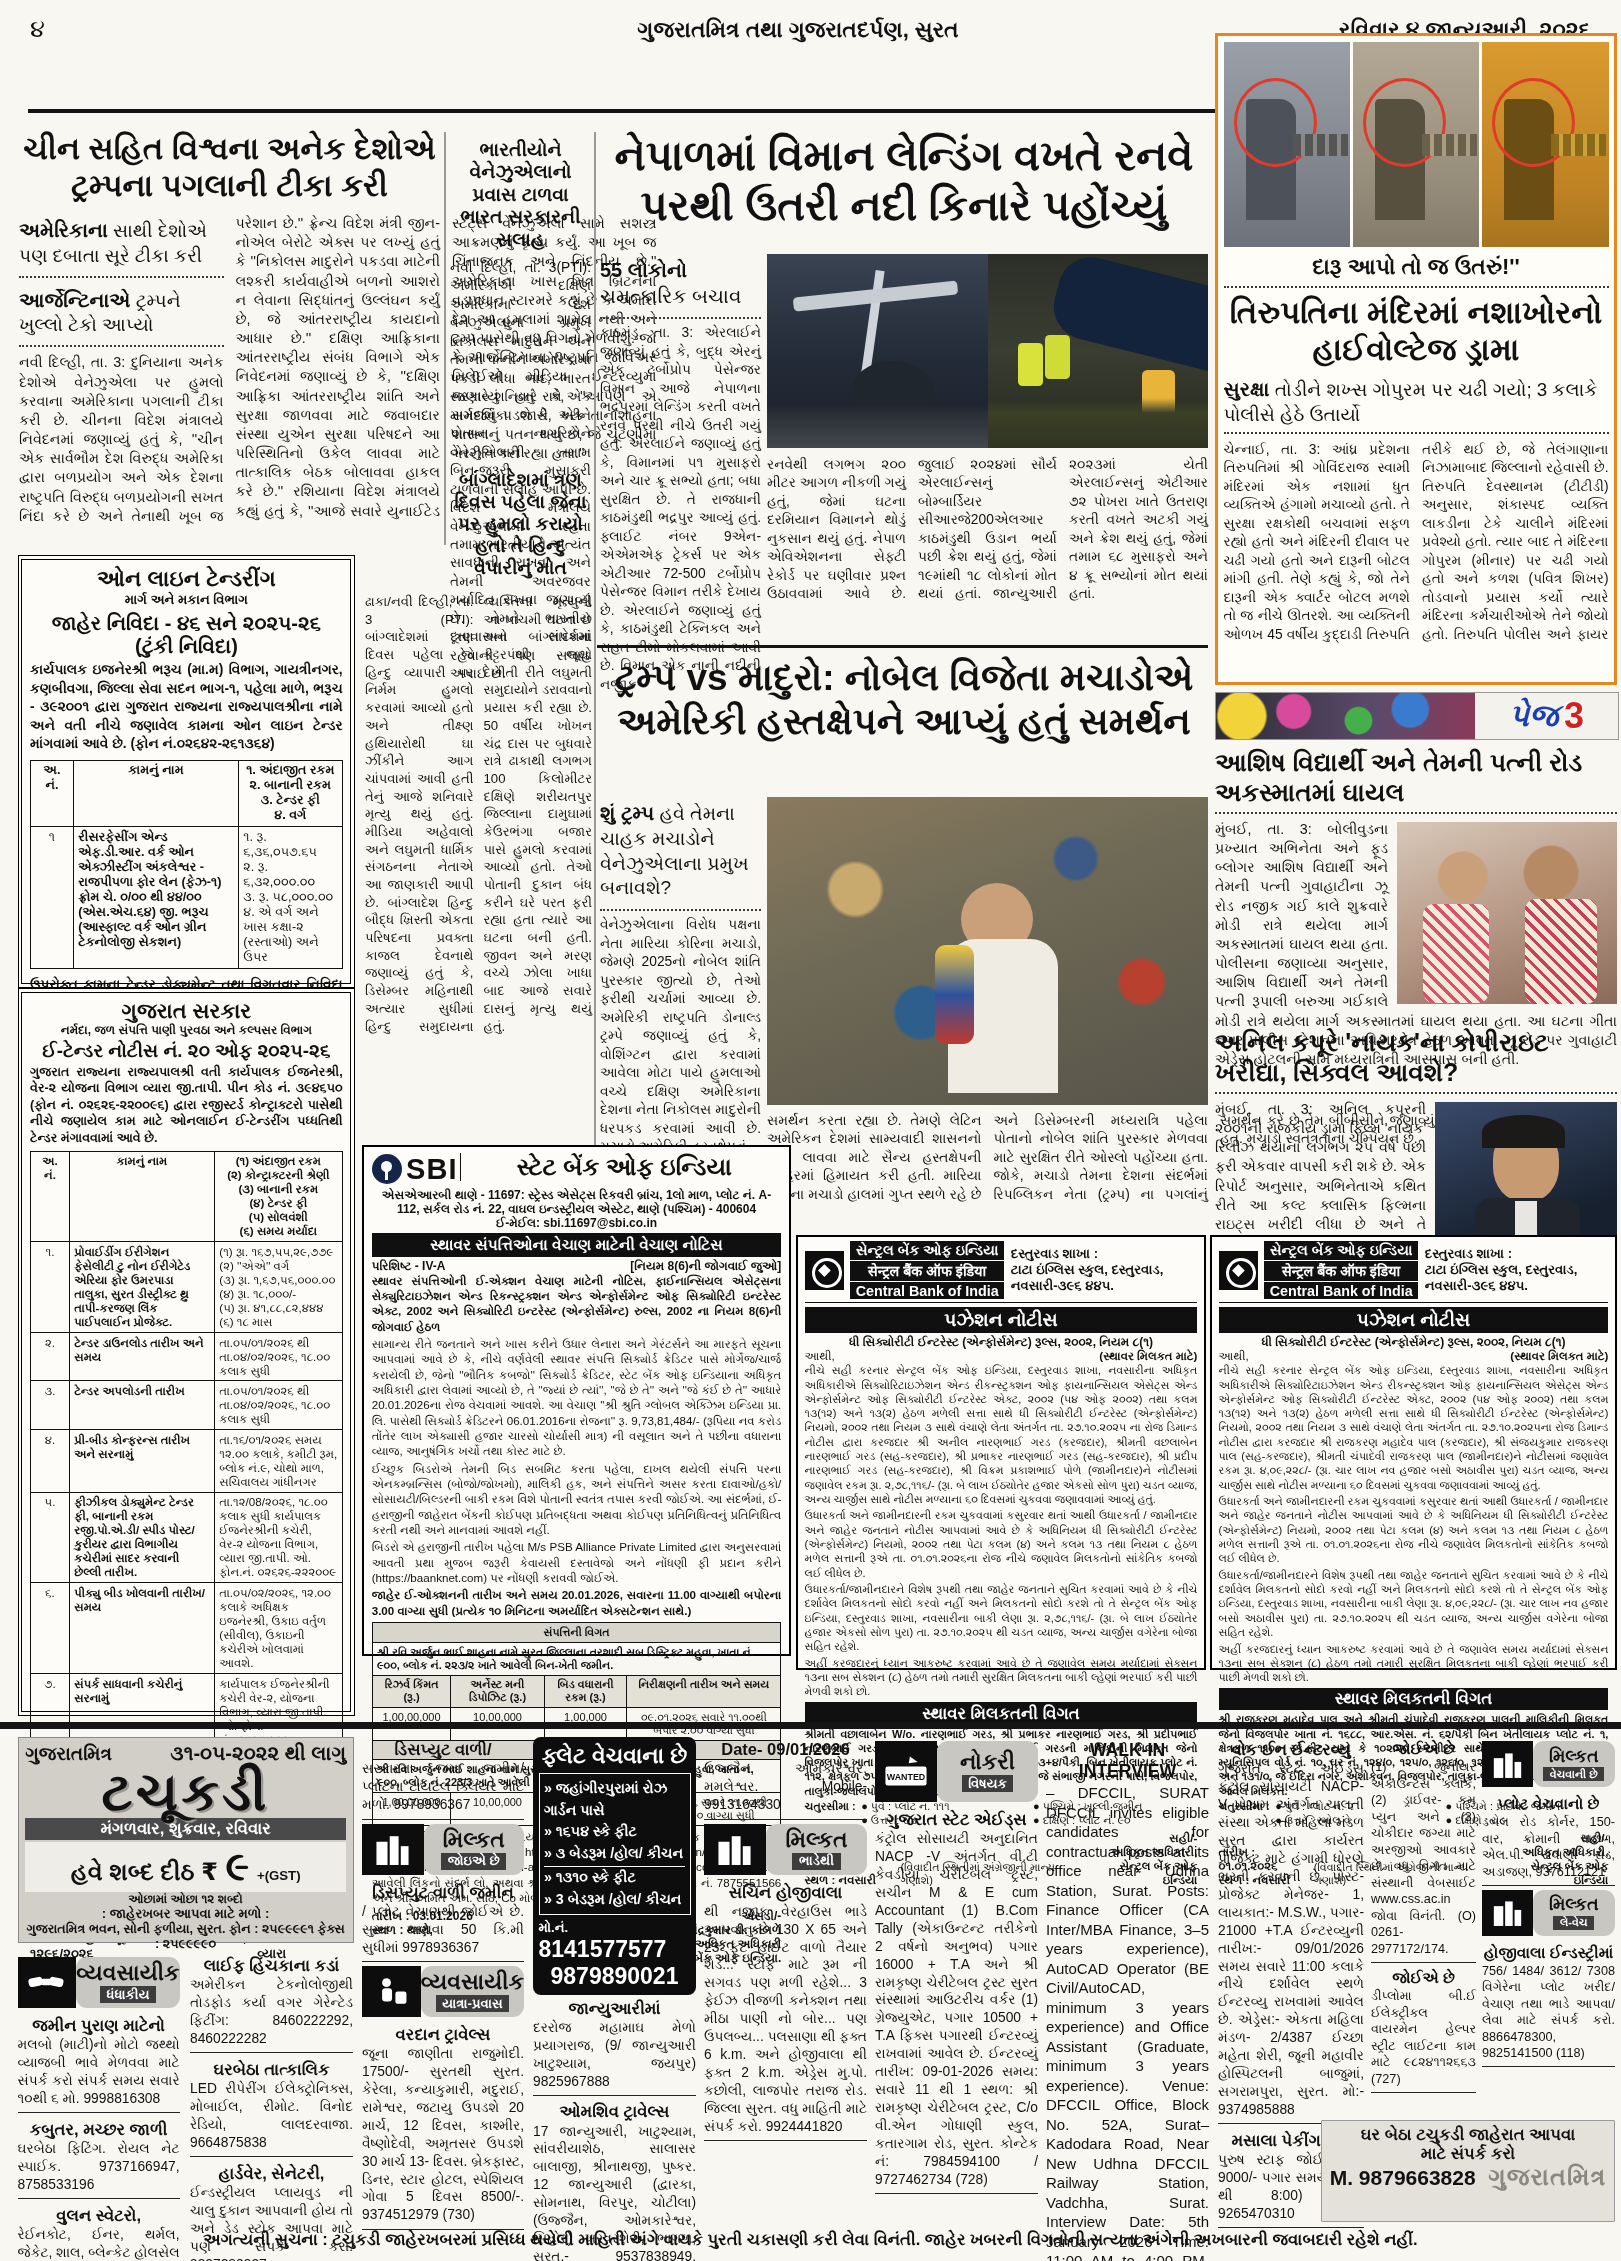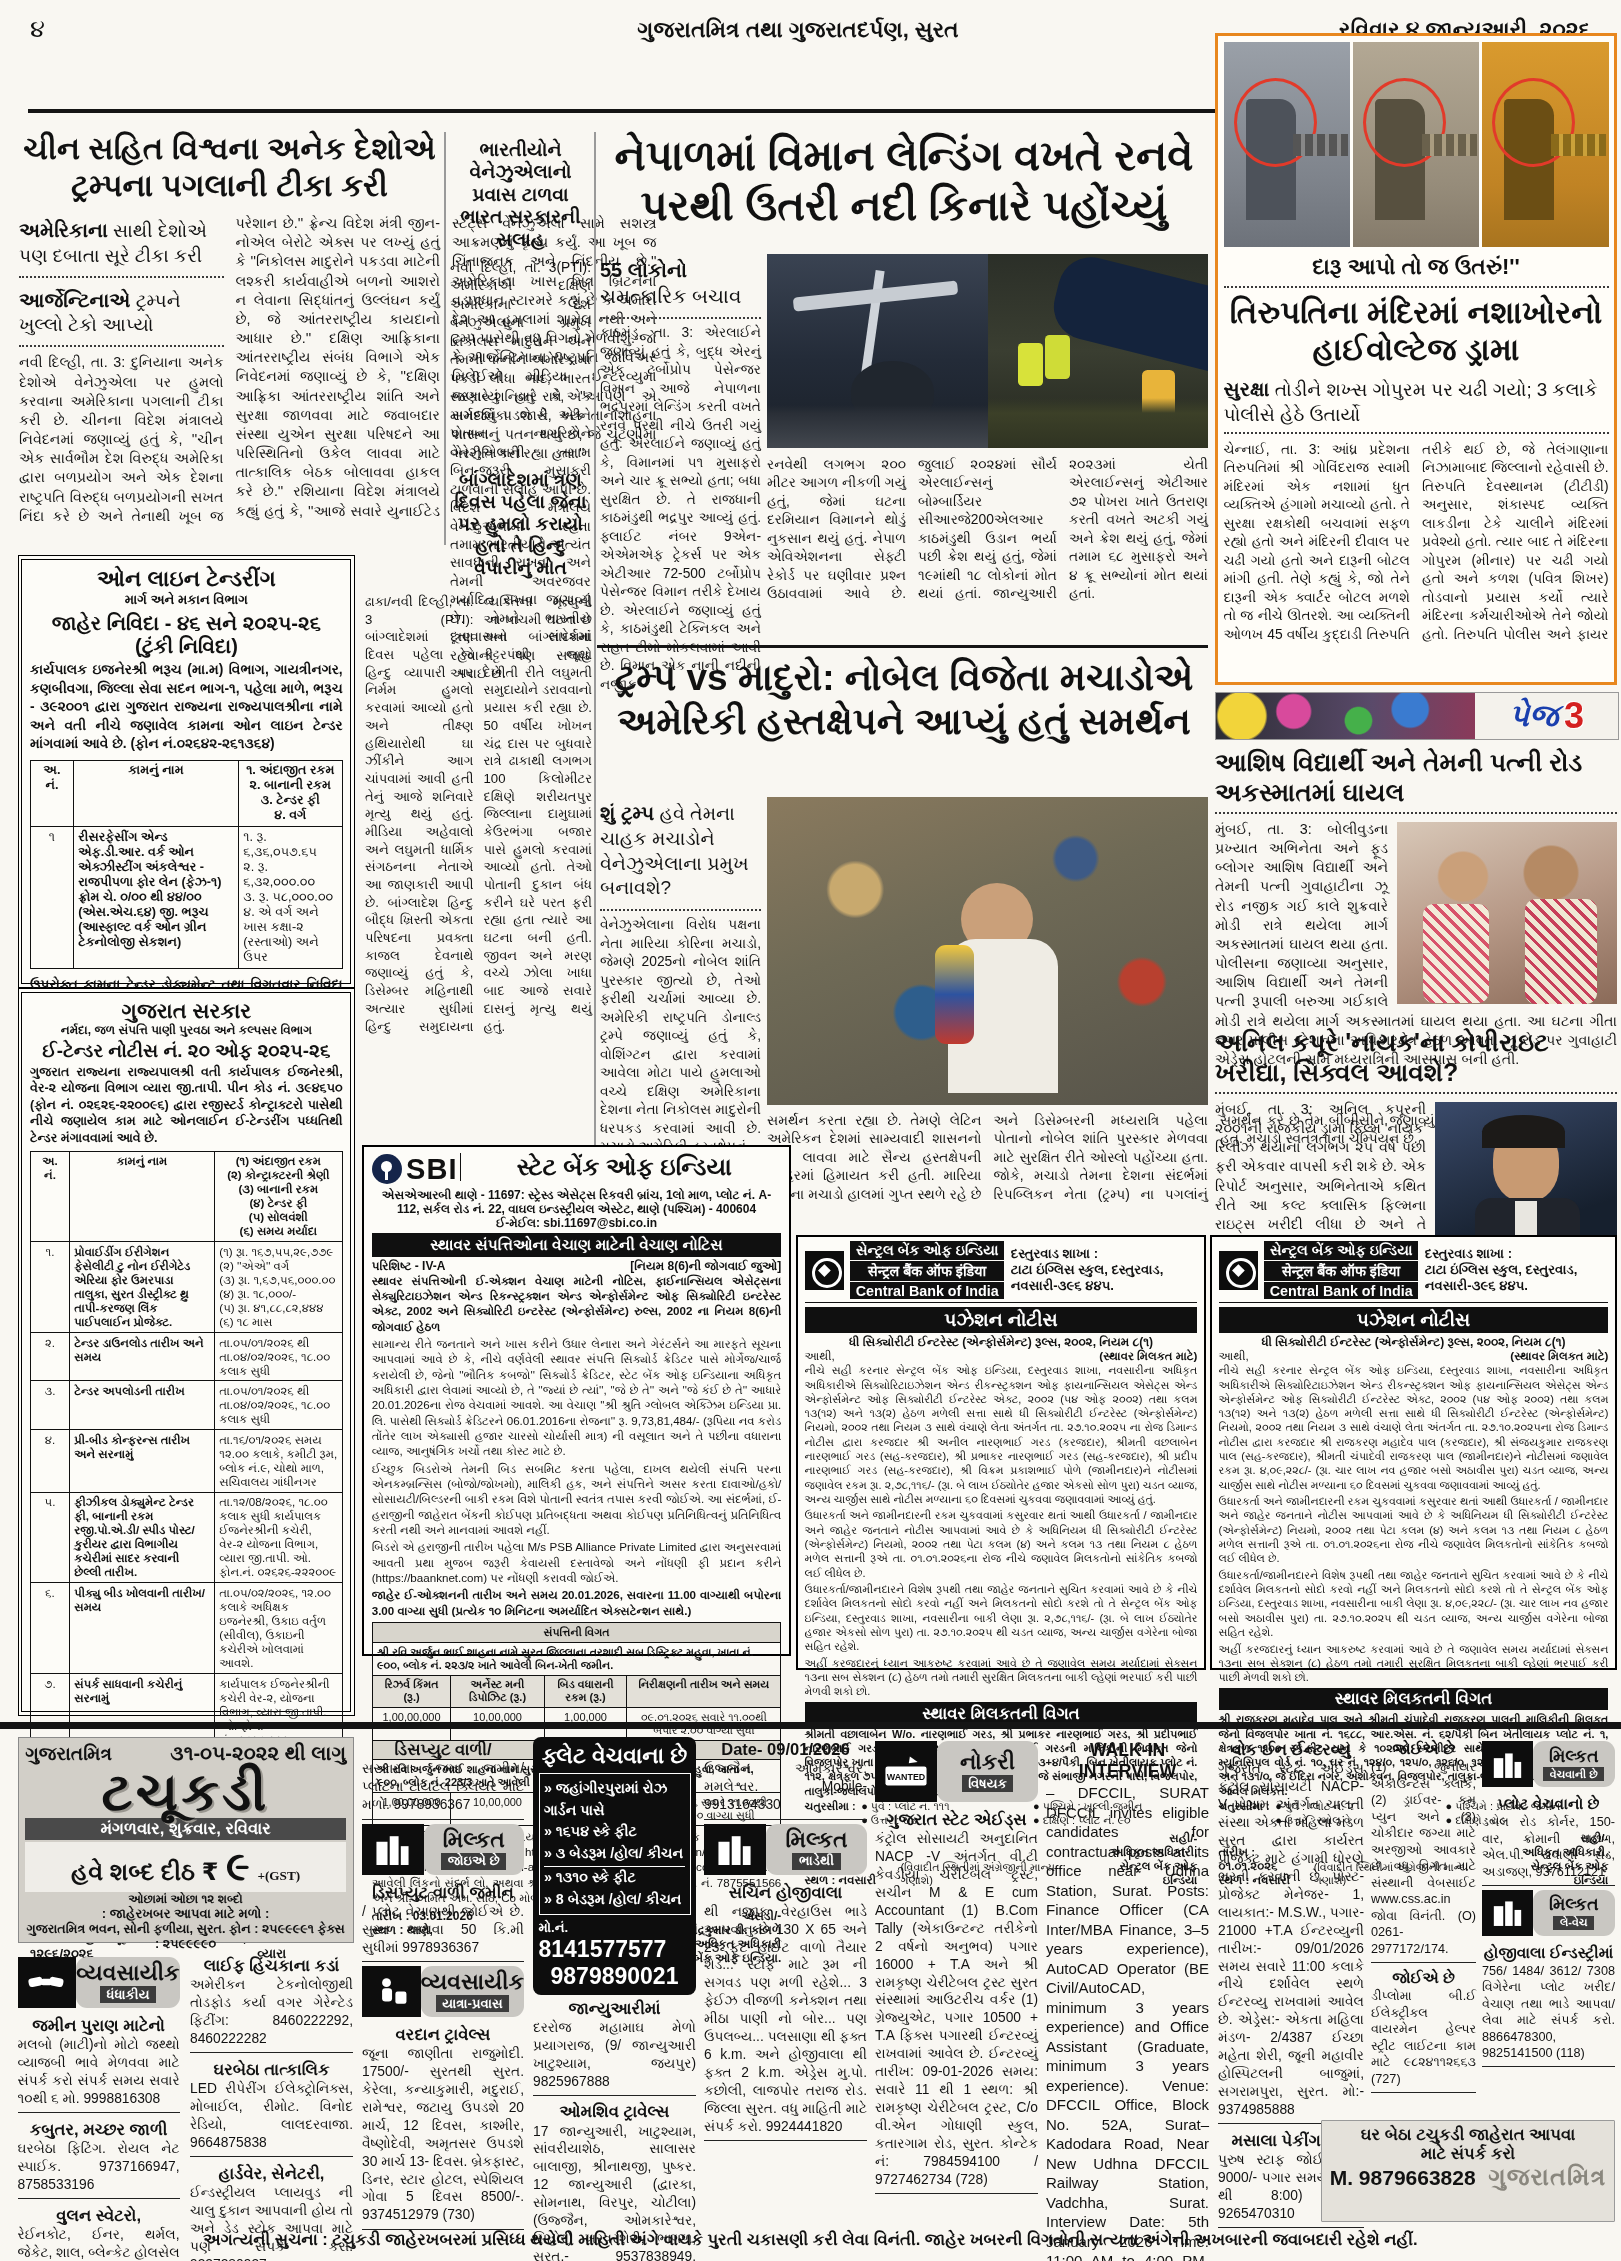--- a/index.html
+++ b/index.html
@@ -455,21 +455,21 @@
   <div class="abs" style="left:17.6px;top:1737px;width:336px;height:206px;background:#d2cfc8;border:1.1px solid #8a8a8a;padding:4.4px 6.6px;box-sizing:border-box;">
     <div style="display:flex;justify-content:space-between;align-items:center;">
       <span class="bold" style="font-size:18.7px;">ગુજરાતમિત્ર</span>
       <span class="bold" style="font-size:20px;">૩૧-૦૫-૨૦૨૨ થી લાગુ</span>
     </div>
     <div class="ctr bold" style="font-size:53px;line-height:1;letter-spacing:3.3px;text-shadow:2.2px 2.2px 0 #9a9790;">ટચૂકડી</div>
     <div class="bar" style="font-size:16.5px;padding:1.1px 0;background:#4a4a4a;">મંગળવાર, શુક્રવાર, રવિવાર</div>
     <div style="display:flex;align-items:baseline;justify-content:center;gap:7.7px;background:#efede8;padding:2.2px 0;margin-top:2.2px;">
       <span class="bold" style="font-size:24px;">હવે શબ્દ દીઠ ₹</span>
       <span class="bold" style="font-size:40px;">૯</span>
-      <span class="bold" style="font-size:13.2px;font-family:Liberation Serif, serif;">+(GST)</span>
+      <span class="bold" style="font-size:13.2px;">+(GST)</span>
     </div>
     <div class="ctr bold" style="font-size:12px;">ઓછામાં ઓછા ૧૨ શબ્દો</div>
     <div class="ctr bold" style="font-size:13.2px;">: જાહેરખબર આપવા માટે મળો :</div>
     <div class="ctr bold" style="font-size:12.7px;">ગુજરાતમિત્ર ભવન, સોની ફળીયા, સુરત. ફોન : ૨૫૯૯૯૯૧ ફેક્સ : ૨૫૯૯૯૯૦</div>
   </div>
 
   <div class="clscol" style="left:17.6px;top:1953px;width:162px;">
     <div class="catban">
       <div class="ic">
         <svg width="39" height="25" viewBox="0 0 70 46">
@@ -554,21 +554,21 @@
   </div>
 
   <div class="clscol" style="left:533px;top:1737px;width:163px;">
     <div style="background:#0d0d0d;color:#fff;padding:5.5px;border-radius:8px;">
       <div class="ctr bold" style="font-size:22px;">ફ્લેટ વેચવાના છે</div>
       <div style="border:1.7px solid #fff;padding:4.4px;margin-top:4.4px;font-size:14.3px;font-weight:bold;line-height:1.5;">
         <div>» <span>જહાંગીરપુરામાં રોઝ ગાર્ડન પાસે</span></div>
         <div>» <span>૧૬૫૪ સ્કે ફીટ</span></div>
         <div style="border-bottom:1.1px solid #fff;padding-bottom:2.2px;">» <span>૩ બેડરૂમ /હોલ/ કીચન</span></div>
         <div>» <span>૧૩૧૦ સ્કે ફીટ</span></div>
-        <div>» <span>8 બેડરૂમ /હોલ/ કીચન</span></div>
+        <div>» <span>3 બેડરૂમ /હોલ/ કીચન</span></div>
       </div>
       <div style="margin-top:4.4px;">
         <span style="font-size:13.2px;font-weight:bold;">મો.નં.</span>
         <span class="bold" style="font-size:23px;">8141577577</span>
         <div class="ctr bold" style="font-size:23px;">9879890021</div>
       </div>
     </div>
     <div>
         <div class="adhead">જાન્યુઆરીમાં</div>
         <div class="adbody">દરરોજ મહામાઘ મેળો પ્રયાગરાજ, (9/ જાન્યુઆરી ખાટુશ્યામ, જયપુર) 9825967888</div>

